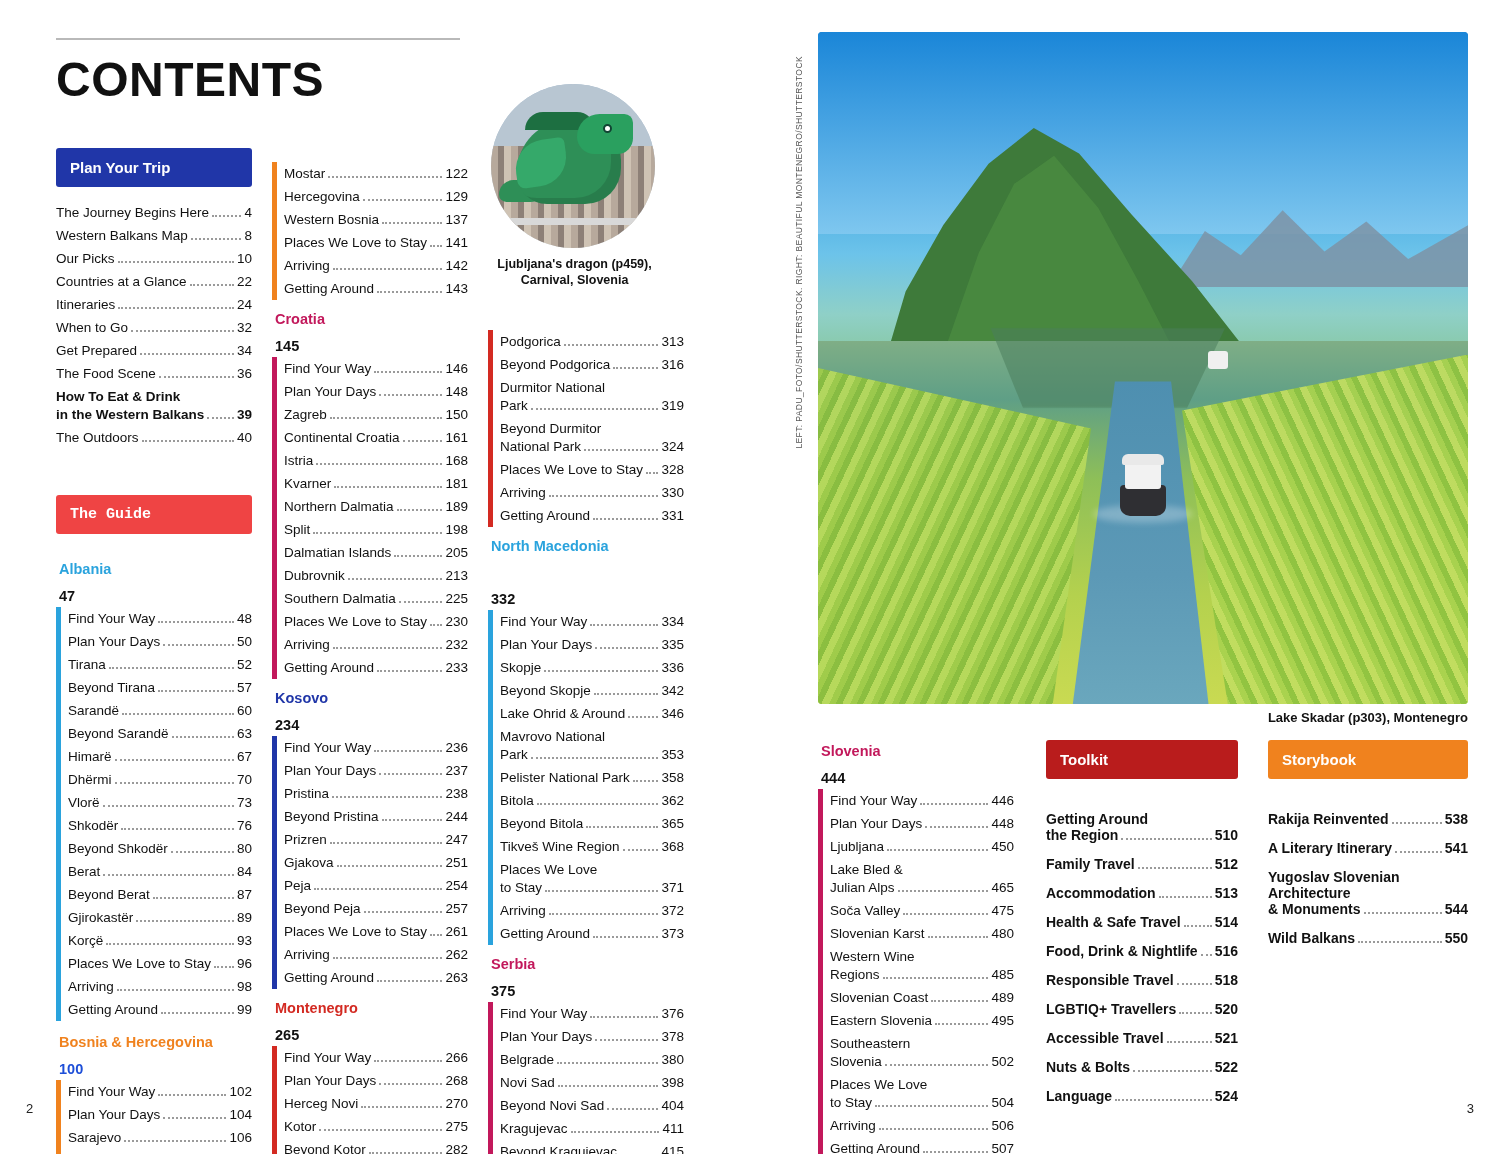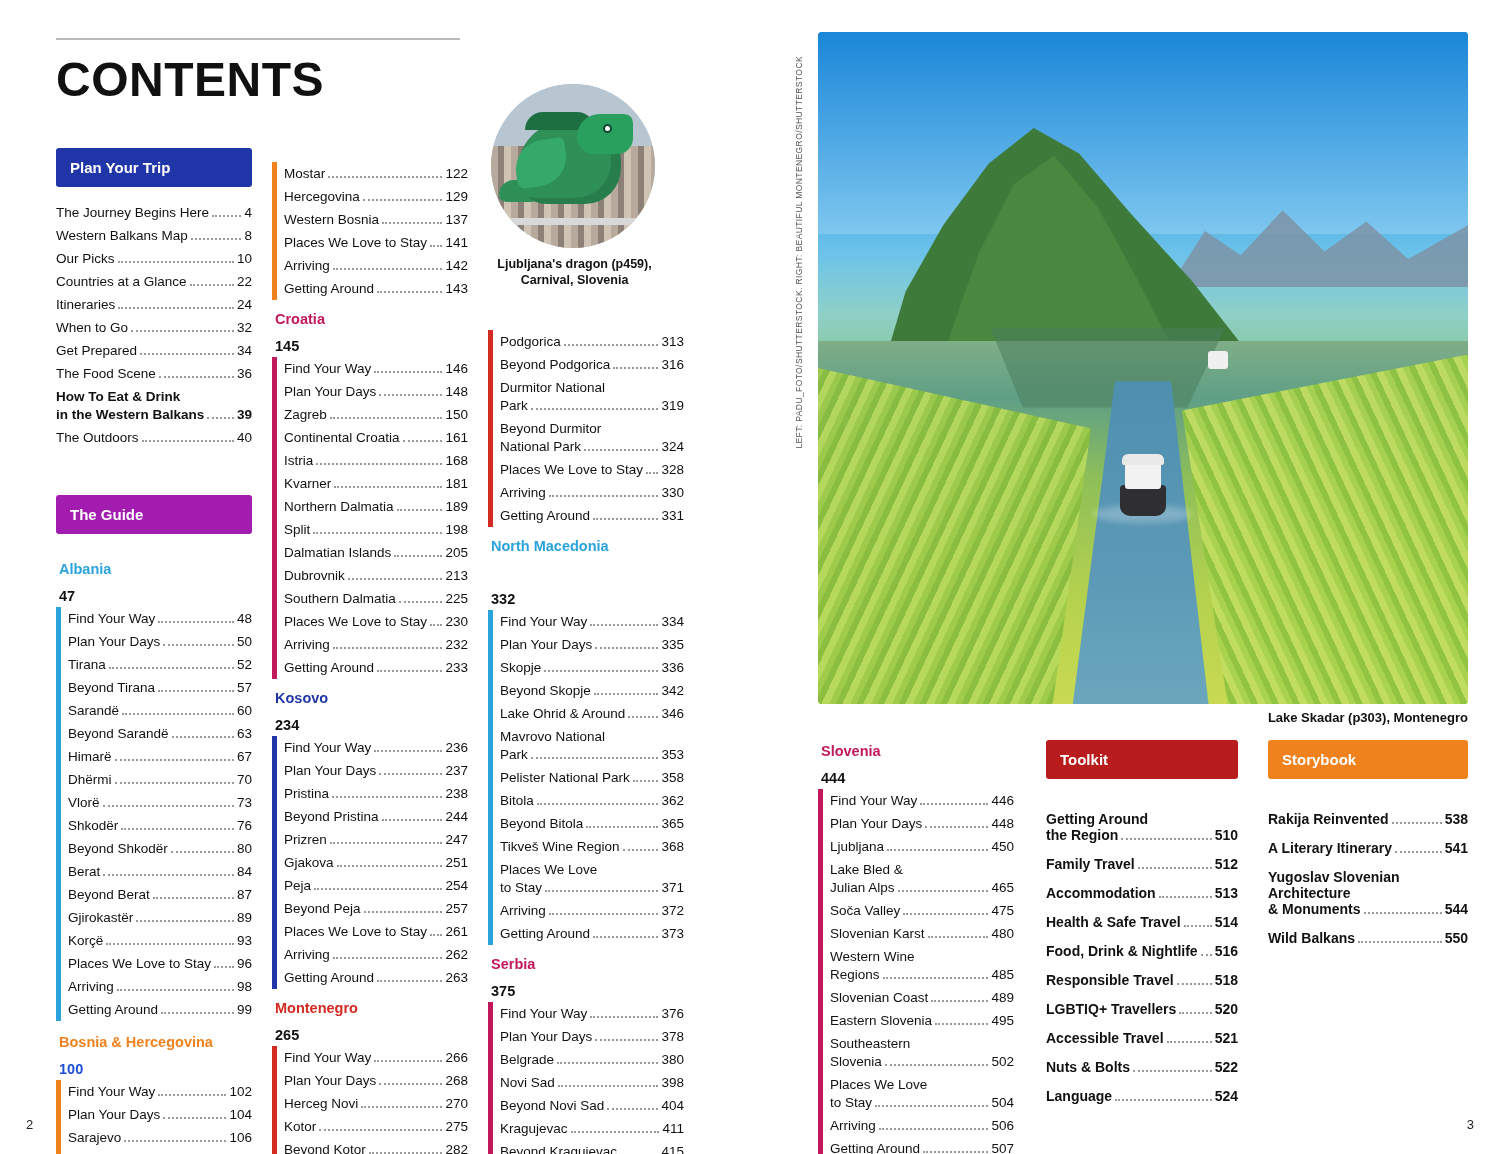--- a/index.html
+++ b/index.html
@@ -4,21 +4,21 @@
 <style>
   * { box-sizing: border-box; }
   html, body { margin: 0; padding: 0; }
   body {
     width: 1500px; height: 1154px;
     font-family: "Liberation Sans", sans-serif;
     background: #ffffff;
     position: relative;
     overflow: hidden;
   }
-  .page { position: absolute; top: 0; bottom: 0; }
+  .page { position: absolute; top: 0; bottom: 16px; }
   .page-left { left: 0; width: 750px; }
   .page-right { left: 750px; width: 750px; }
 
   
   .contents-title {
     position: absolute;
     left: 56px; top: 52px;
     font-size: 48px;
     font-weight: bold;
     letter-spacing: 0.5px;
@@ -36,21 +36,21 @@
   .col3 { left: 488px; width: 196px; }
 
   .sec-header {
     color: #fff;
     font-weight: bold;
     font-size: 15px;
     padding: 11px 0 11px 14px;
     border-radius: 3px;
   }
   .plan-header { background: #2036a8; }
-  .guide-header { background: #a21caf; }
+  .guide-header { background: #ef4444; font-family: Liberation Mono, monospace; }
 
   .toc-line {
     display: flex;
     align-items: baseline;
     font-size: 13.5px;
     color: #111;
     line-height: 18px;
     padding: 2.5px 0;
     white-space: nowrap;
   }

